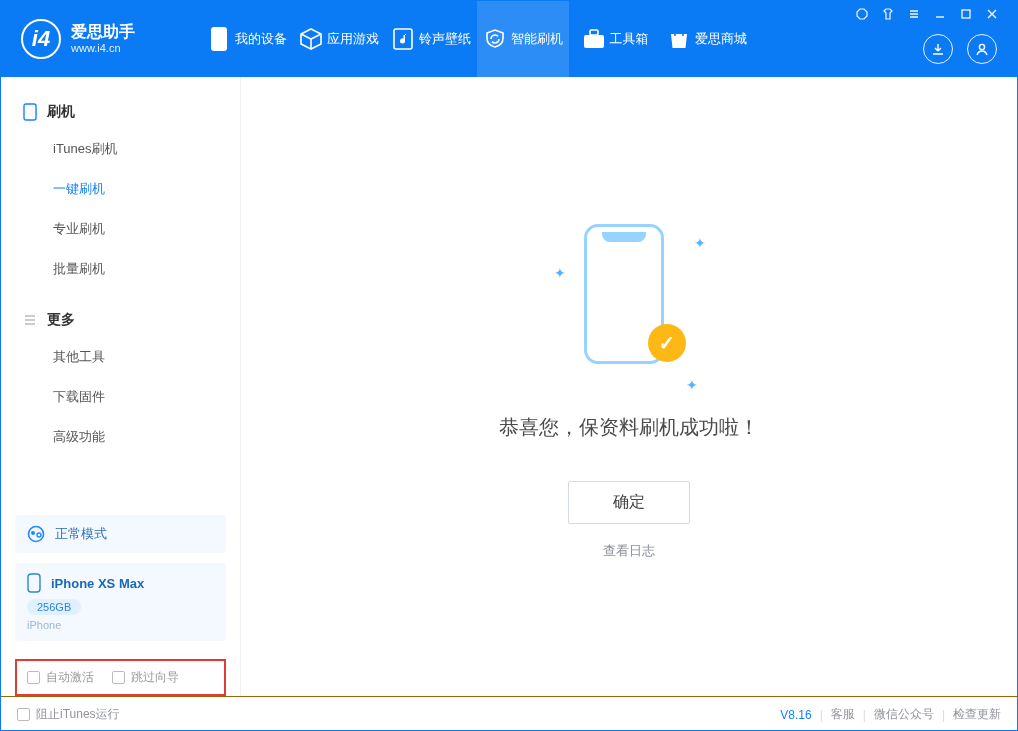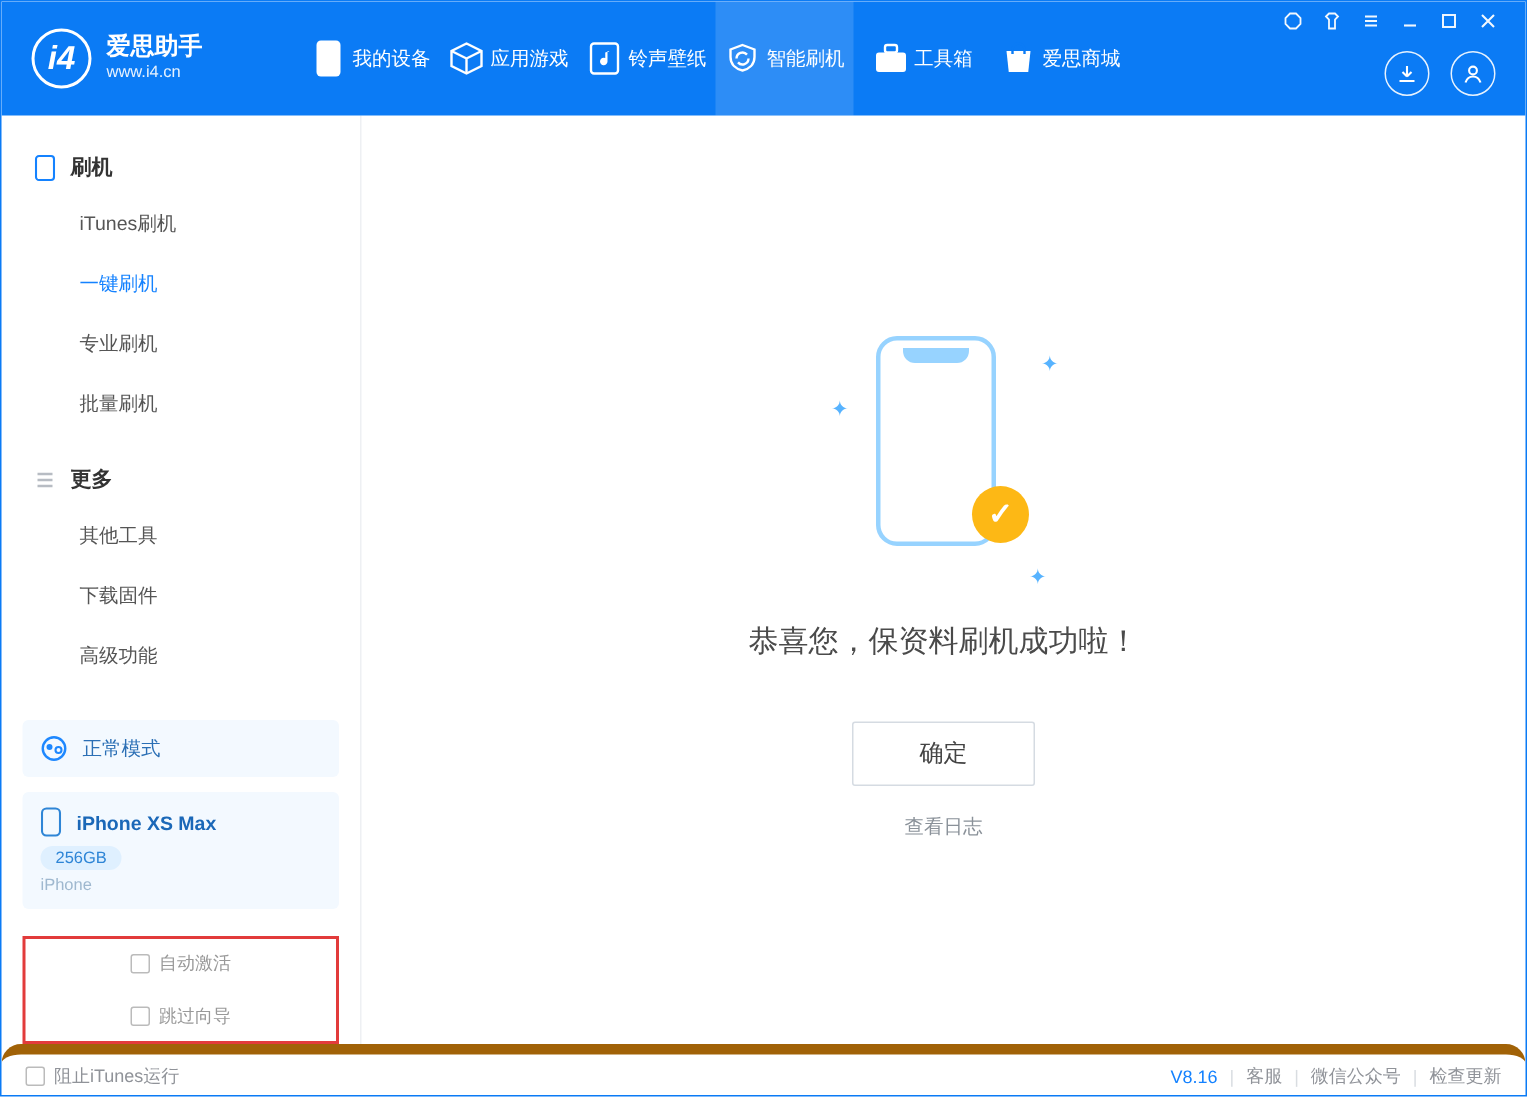--- a/index.html
+++ b/index.html
@@ -31,38 +31,38 @@
 .side-item { padding: 11px 22px 11px 52px; font-size:13px; color:#555; cursor:pointer; }
 .side-item.active { color:#1482ff; }
 .side-spacer { flex:1; }
 
 .mode-box, .device-box { margin: 0 14px 10px; background:#f3f9ff; border-radius:4px; padding:10px 12px; display:flex; align-items:center; gap:10px; font-size:13px; color:#2b6fb5; }
 .device-box { display:block; color:#3981c9; }
 .dev-name { font-weight:600; color:#1b68b8; }
 .dev-storage { display:inline-block; margin-top:6px; background:#dff0ff; border-radius:12px; padding:2px 10px; font-size:11px; color:#2e85d6; }
 .dev-type { font-size:11px; color:#9fb8cf; margin-top:4px; }
 
-.checkbox-row { border:2px solid #e23b3b; margin: 8px 14px 0; padding:8px 10px; display:flex; gap:18px; align-items:center;flex-direction:column; }
+.checkbox-row { border:2px solid #e23b3b; margin: 8px 14px 0; padding:8px 10px; display:flex; gap:18px; align-items:center; }
 .chk { display:flex; align-items:center; gap:6px; font-size:12px; color:#999; cursor:pointer; }
 .chk-box { width:13px; height:13px; border:1px solid #bbb; border-radius:2px; }
 
 .main { flex:1; position:relative; display:flex; align-items:center; justify-content:center; flex-direction:column; }
 .success-ill { width:130px; height:180px; position:relative; margin-bottom:20px; }
 .phone-shape { position:absolute; left:20px; top:10px; width:80px; height:140px; border:3px solid #97d3ff; border-radius:14px; background:#fff; }
 .phone-shape::before{ content:""; position:absolute; top:5px; left:20%; right:20%; height:10px; background:#97d3ff; border-radius:0 0 8px 8px; }
 .badge-check { position:absolute; right:8px; bottom:32px; width:38px; height:38px; background:#fdb815; border-radius:50%; display:flex; align-items:center; justify-content:center; color:#fff; font-size:20px; font-weight:bold; }
 .sparkle { position:absolute; width:8px; height:8px; color:#57b3ff; }
 .sparkle.s1{ left:-10px; top:50px;} .sparkle.s2{ right:-8px; top:20px;} .sparkle.s3{ right:0; bottom:10px;}
 .sparkle::before{content:"✦"; font-size:14px;}
 .msg { font-size:20px; color:#4a4a4a; font-weight:500; margin-bottom:40px; }
 .ok-btn { border:1px solid #d5dbe2; background:#fff; padding:10px 44px; font-size:16px; color:#444; cursor:pointer; border-radius:2px; margin-bottom:18px; }
 .log-link { font-size:13px; color:#8a9199; cursor:pointer; }
 
 
-.statusbar { height:36px; border-top:7px solid #a16207; display:flex; align-items:center; padding:0 16px; font-size:12px; color:#909399;border-radius:13px; }
+.statusbar { height:36px; border-top:1px solid #a16207; display:flex; align-items:center; padding:0 16px; font-size:12px; color:#909399; }
 .statusbar .chk { color:#909399; }
 .statusbar .right { margin-left:auto; display:flex; align-items:center; gap:8px; }
 .statusbar .ver { color:#1482ff; }
 .vsep { color:#d9dde1; }
 .slink { cursor:pointer; }
 
 svg { display:block; }
 </style>
 </head>
 <body>

